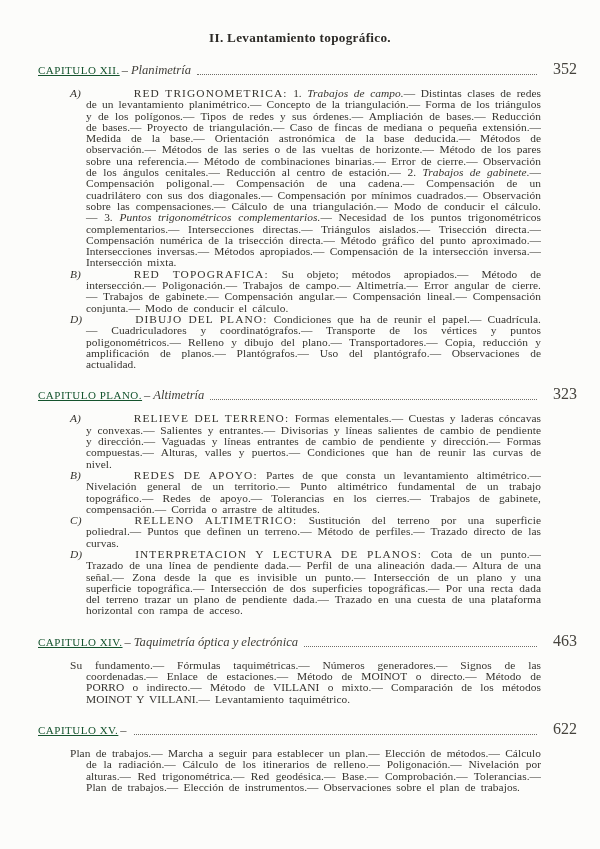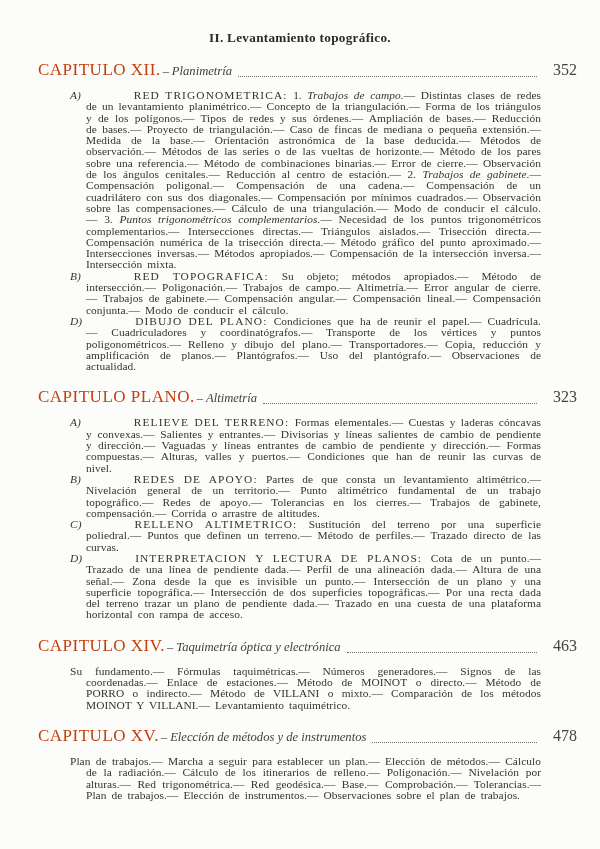--- a/index.html
+++ b/index.html
@@ -25,21 +25,21 @@
     letter-spacing:.3px;
     color:#2c2a26;
   }
   .ch-head {
     display:flex;
     align-items:baseline;
     margin-top:15px;
     margin-bottom:10px;
     white-space:nowrap;
   }
-  .ch-label { font-size:17px; letter-spacing:.5px; color:#c2410c; }
+  .ch-label { font-size:11px; letter-spacing:.5px; color:#14532d;text-decoration:underline; }
   .ch-dash  { font-size:12.4px; color:#45433d; margin:0 3px 0 2px; }
   .ch-title { font-style:italic; font-size:12.6px; color:#403e38; margin-right:2px; }
   .leader {
     flex:1;
     align-self:flex-end;
     border-bottom:1.6px dotted #6e6c66;
     margin:0 10px 3px 4px;
     min-width:20px;
   }
   .ch-page { width:30px; text-align:right; font-size:16px; color:#45433d; }
@@ -94,20 +94,19 @@
           <span class="ch-title">Taquimetría óptica y electrónica</span>
           <span class="leader"></span>
           <span class="ch-page">463</span>
         </div>
         <p class="entry"><span class="run run-n">Su fundamento.— Fórmulas taquimétricas.— Números generadores.— Signos de las coordenadas.— Enlace de estaciones.— Método de MOINOT o directo.— Método de PORRO o indirecto.— Método de VILLANI o mixto.— Comparación de los métodos MOINOT Y VILLANI.— Levantamiento taquimétrico.</span></p>
       </section>
       <section class="chapter">
         <div class="ch-head">
           <span class="ch-label">CAPITULO XV.</span>
           <span class="ch-dash">–</span>
-          <span class="ch-title">Elección de métodos y de instrumentos</span>
           <span class="leader"></span>
-          <span class="ch-page">478</span>
+          <span class="ch-page">622</span>
         </div>
         <p class="entry"><span class="run run-n">Plan de trabajos.— Marcha a seguir para establecer un plan.— Elección de métodos.— Cálculo de la radiación.— Cálculo de los itinerarios de relleno.— Poligonación.— Nivelación por alturas.— Red trigonométrica.— Red geodésica.— Base.— Comprobación.— Tolerancias.— Plan de trabajos.— Elección de instrumentos.— Observaciones sobre el plan de trabajos.</span></p>
       </section>
     </div>
 </div>
 
 </body></html>

